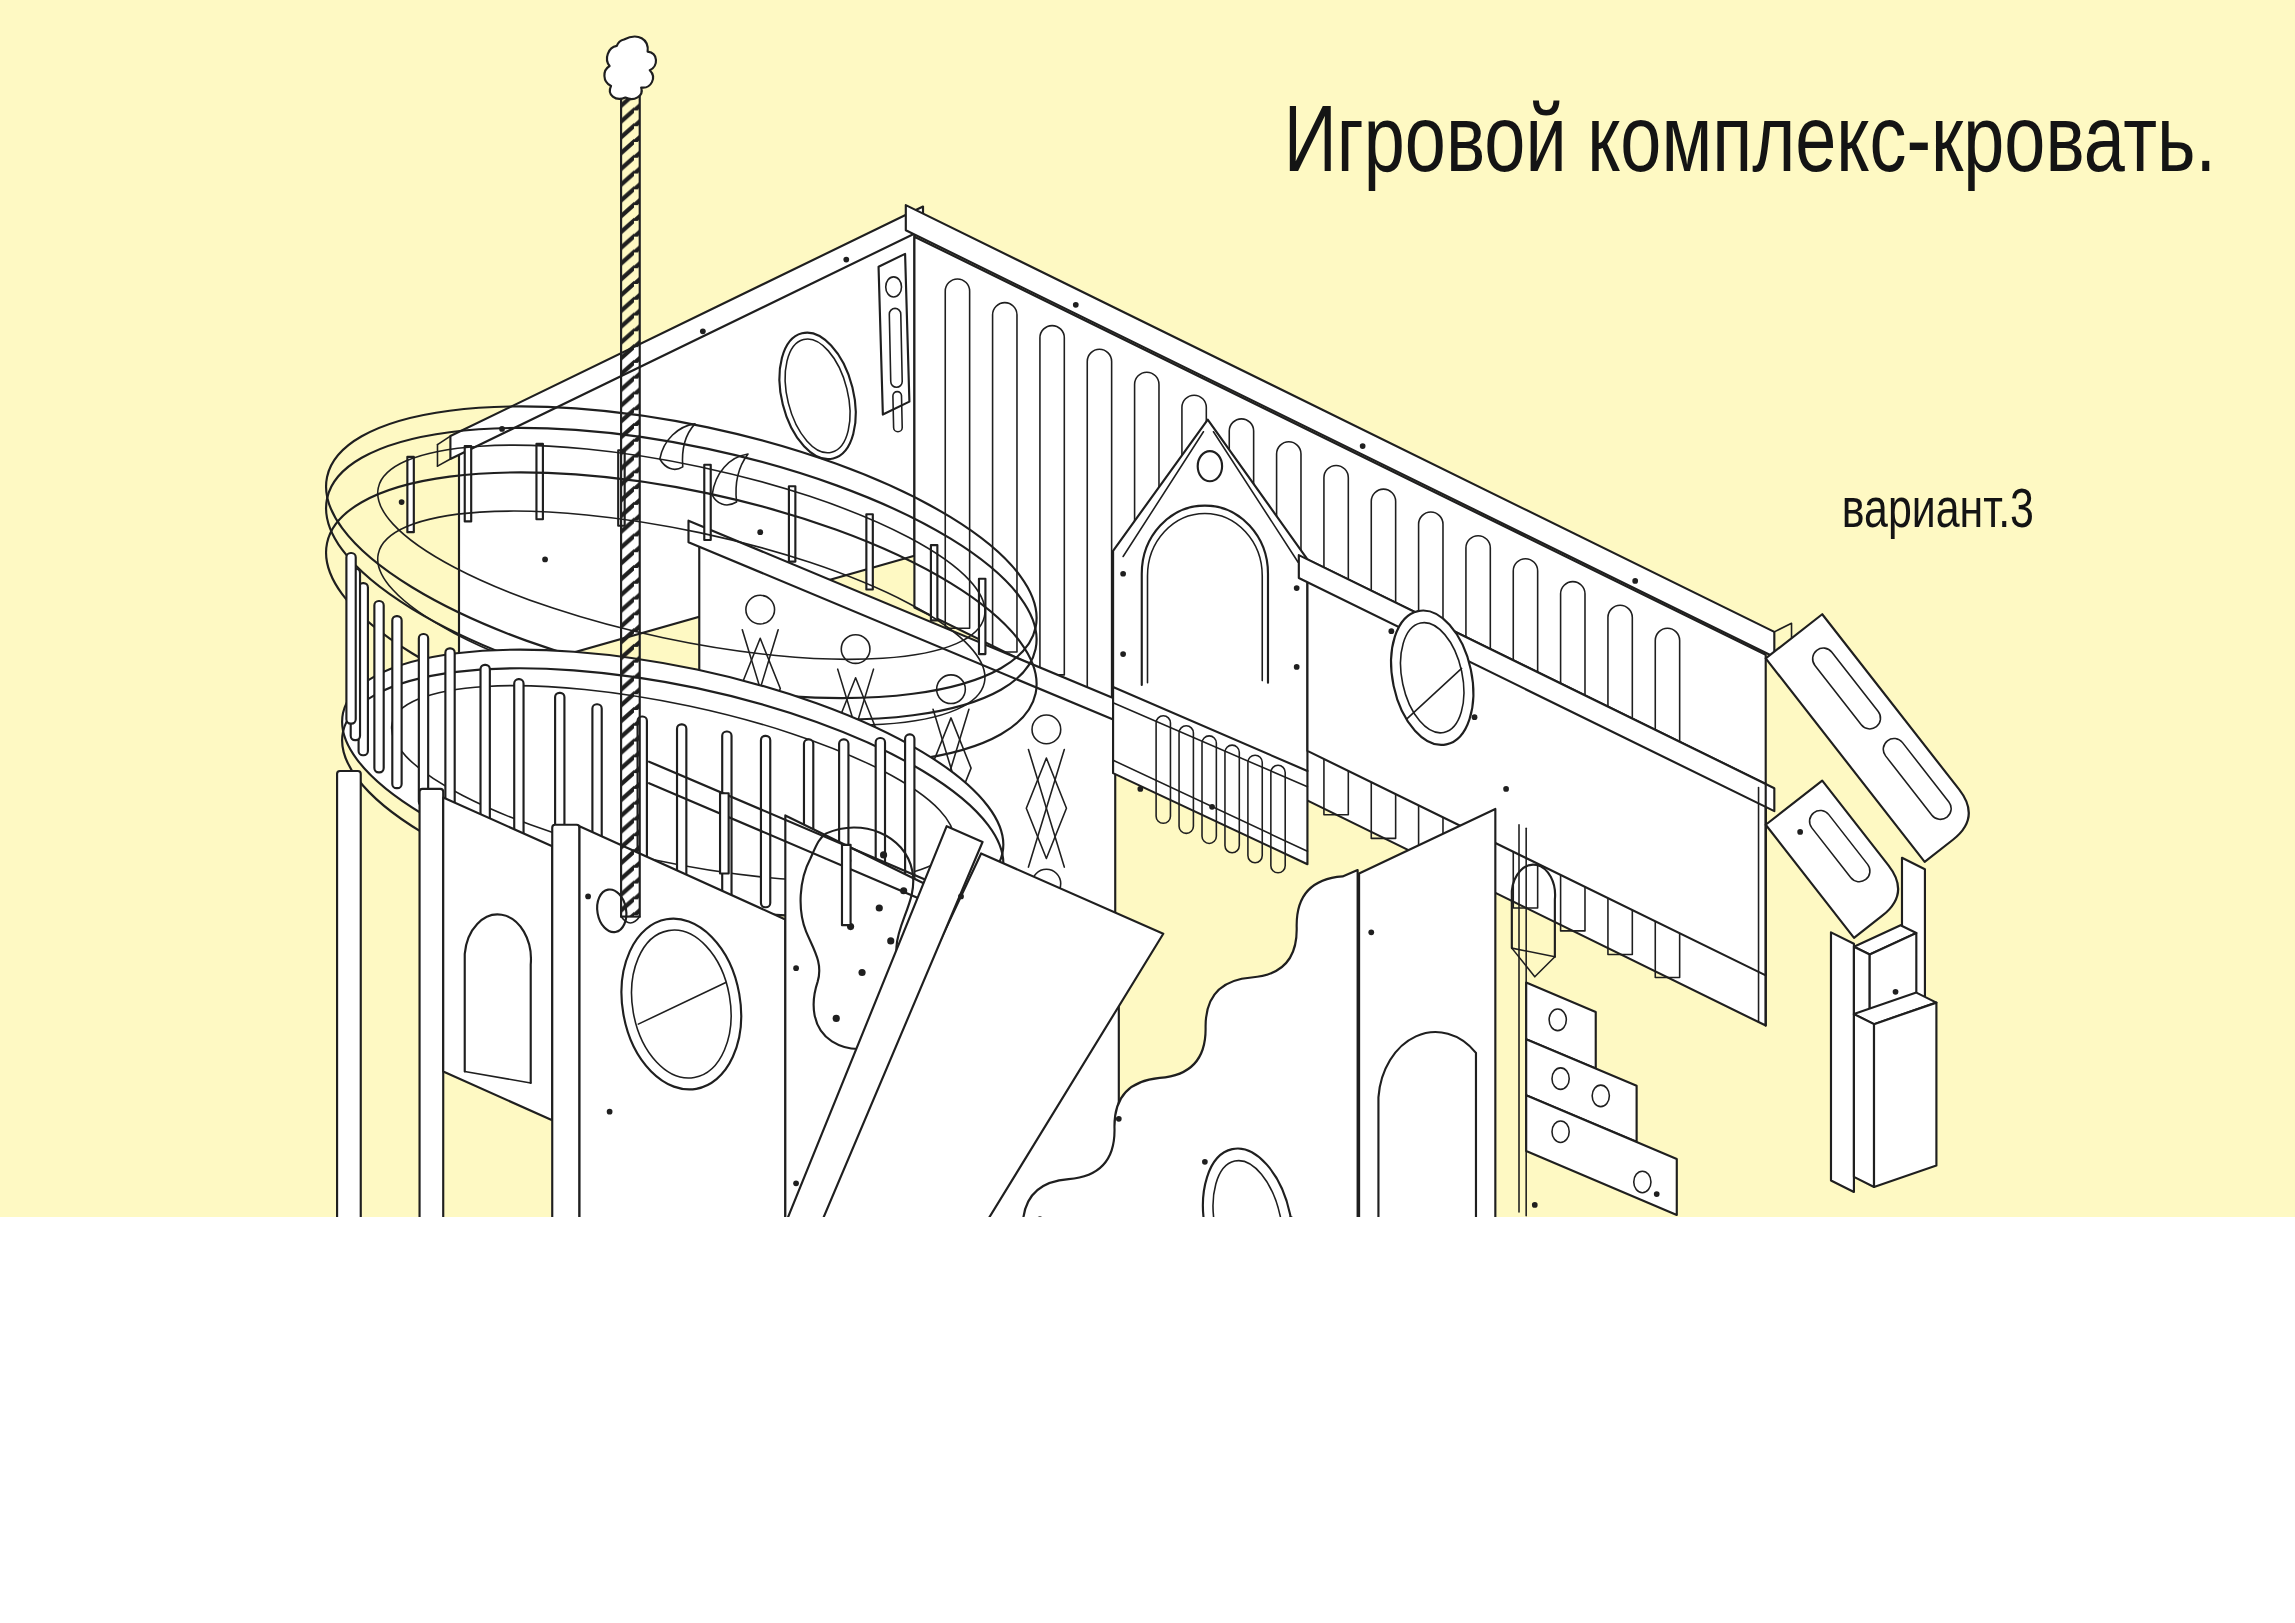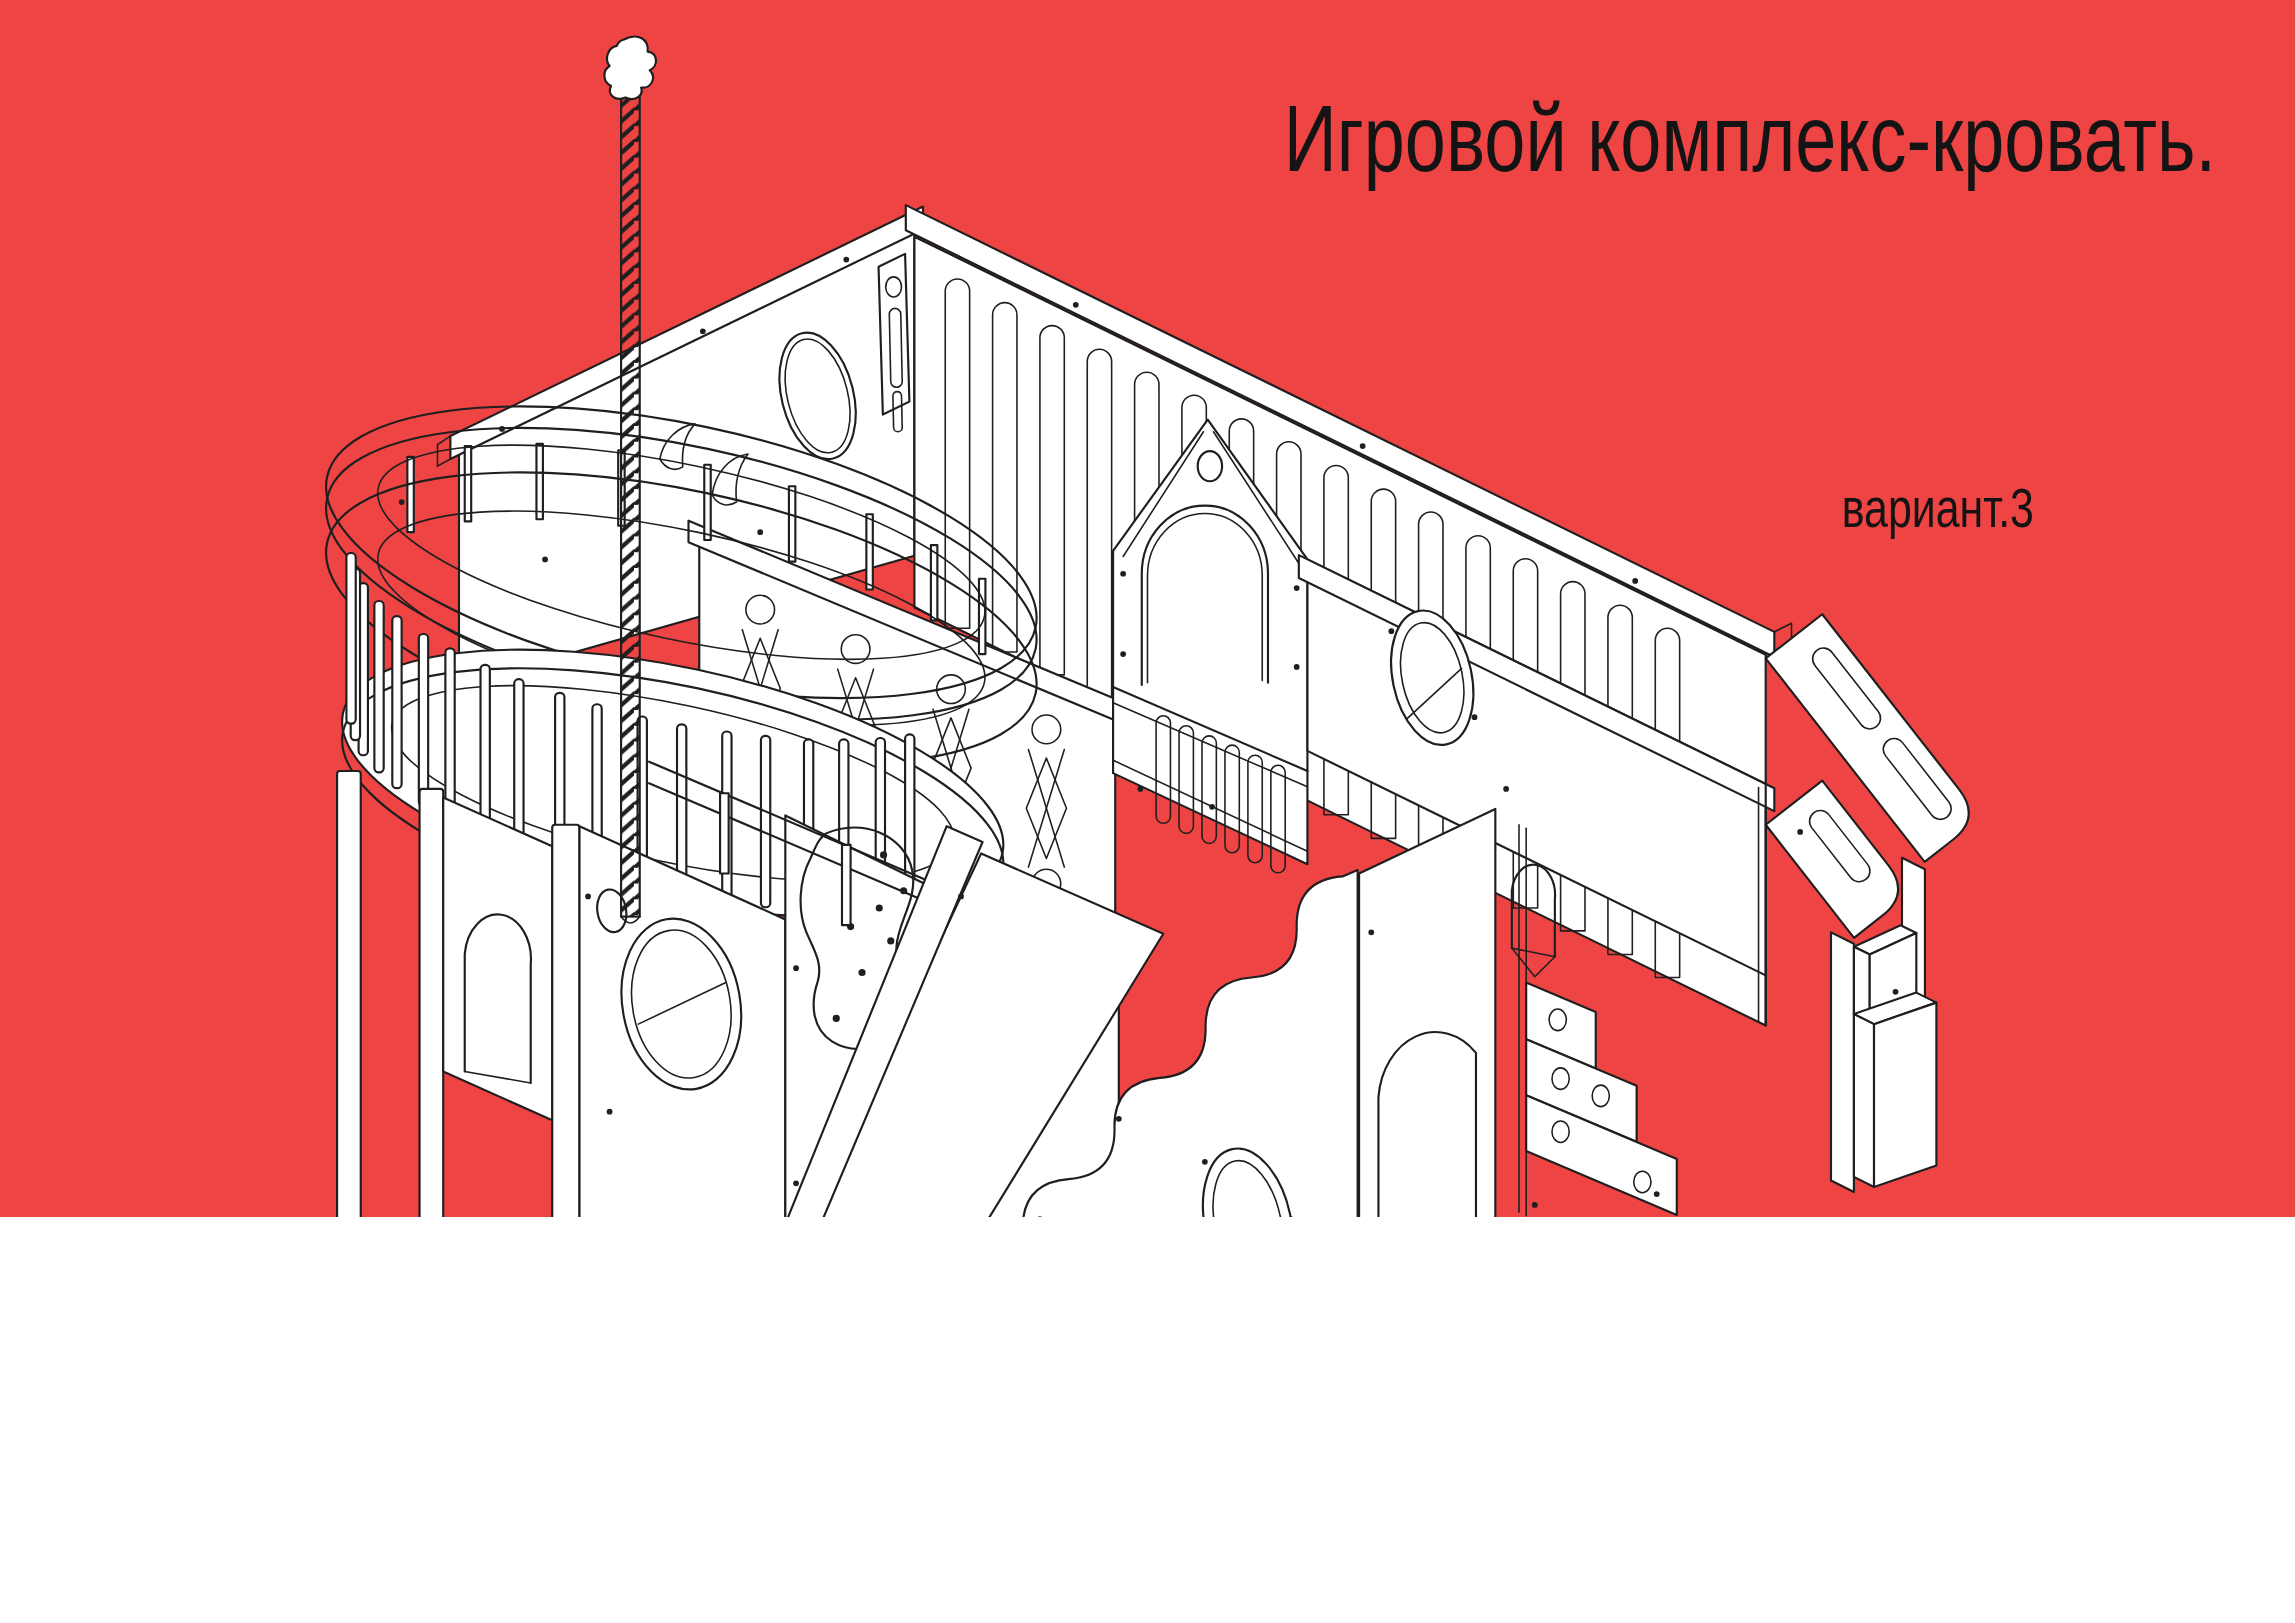--- a/index.html
+++ b/index.html
@@ -1,16 +1,16 @@
 <!DOCTYPE html>
 <html style="font-size:11.5px"><head>
 <meta charset="utf-8">
 <style>
   html,body { margin:0; padding:0; background:#ffffff; }
-  .page { width:2295px; height:1217px; background:#ef4444; position:relative; overflow:hidden; }
+  .page { width:2295px; height:1217px; background:#fef9c3; position:relative; overflow:hidden; }
   svg { display:block; }
   .ln  { fill:none; stroke:#1f1f1f; stroke-width:3; stroke-linecap:round; stroke-linejoin:round; }
   .ln2 { fill:none; stroke:#1f1f1f; stroke-width:2.2; stroke-linecap:round; stroke-linejoin:round; }
   .wh  { fill:#ffffff; stroke:#1f1f1f; stroke-width:3; stroke-linecap:round; stroke-linejoin:round; }
   .dot { fill:#1f1f1f; stroke:none; }
   .cad-text { font-family:"Liberation Sans","DejaVu Sans",sans-serif; fill:#141414; font-weight:500; }
 </style>
 </head>
 <body>
 

